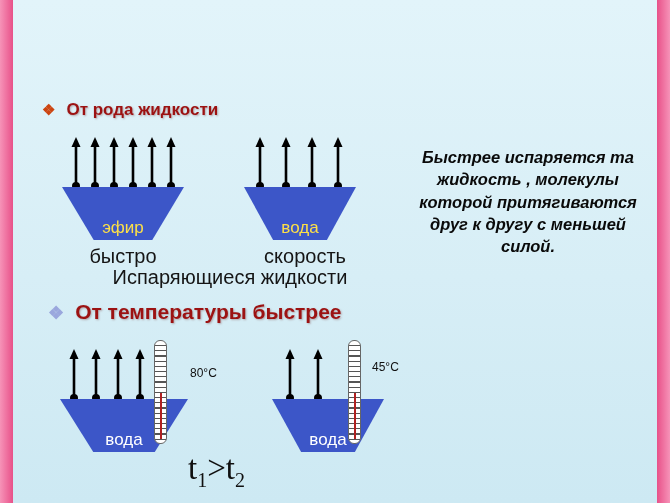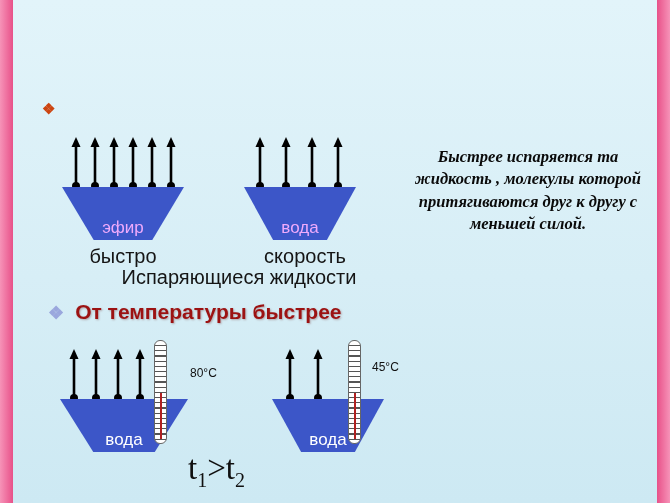--- a/index.html
+++ b/index.html
@@ -22,46 +22,47 @@
   .b2{left:48px;top:300px;font-size:21px;}
   .b1 .diamond{color:#cc4410;font-size:15px;text-shadow:none;}
   .b2 .diamond{color:#9aa7dd;font-size:18px;text-shadow:none;}
 
   .vessel{position:absolute;}
   .vessel svg{display:block;}
   .trap{background:#3c56c8;margin-top:-3px;height:53px;
         clip-path:polygon(0 0,100% 0,74% 100%,26% 100%);
         display:flex;align-items:flex-end;justify-content:center;}
   .vlabel{font-size:17px;line-height:1.1;padding-bottom:2px;}
-  .row1 .vlabel{color:#f0abfc;}
+  .row1 .vlabel{color:#fde047;}
   .row2 .vlabel{color:#ffffff;}
 
   .thermo{position:absolute;width:13px;height:104px;top:-8px;z-index:3;
           border:1.5px solid #666;border-radius:6px;background-color:#fff;
           background-image:repeating-linear-gradient(180deg,transparent 0 4px,#555 4px 5.2px);}
   .thermo::after{content:'';position:absolute;left:4.5px;top:52px;bottom:4px;width:2px;background:#b02020;}
 
   .cap{position:absolute;font-size:20px;color:#151515;text-align:center;}
-  .note{position:absolute;font-family:Liberation Serif, serif;font-weight:bold;font-style:italic;
+  .note{position:absolute;font-family:Liberation Sans, sans-serif;font-weight:bold;font-style:italic;
         font-size:16.5px;color:#0a0a0a;text-align:center;line-height:1.35;}
   .temp{position:absolute;font-size:12px;color:#101010;}
   .formula{position:absolute;left:188px;top:450px;font-family:"Liberation Serif",serif;
            font-size:33px;color:#101010;}
   .formula sub{font-size:20px;}
 </style>
 </head>
 <body>
 
 <div class="slide">
   <div class="edge left"></div>
   <div class="edge right"></div>
 
 
   <div class="bullet-row b1">
     <span class="diamond">❖</span>
+    <span>От рода жидкости</span>
   </div>
 
   <div class="vessel row1" style="left:62px;top:136px;width:122px;">
     <svg width="122" height="54">
       <g stroke="#000" stroke-width="2.6">
         <line x1="14" y1="48" x2="14" y2="9"></line>
           <line x1="33" y1="48" x2="33" y2="9"></line>
           <line x1="52" y1="48" x2="52" y2="9"></line>
         <line x1="71" y1="48" x2="71" y2="9"></line>
           <line x1="90" y1="48" x2="90" y2="9"></line>
@@ -106,21 +107,21 @@
           <circle cx="94" cy="50" r="4"></circle>
       </g>
     </svg>
     <div class="trap" style="width:112px;">
       <span class="vlabel">вода</span>
     </div>
   </div>
 
   <div class="cap" style="left:62px;top:245px;width:122px;">быстро</div>
   <div class="cap" style="left:244px;top:245px;width:122px;">скорость</div>
-  <div class="cap" style="left:109px;top:266px;width:260px;">Испаряющиеся жидкости</div>
+  <div class="cap" style="left:100px;top:266px;width:260px;">Испаряющиеся жидкости</div>
 
   <div class="note" style="left:402px;top:146px;width:252px;">Быстрее испаряется та жидкость , молекулы которой притягиваются друг к другу с меньшей силой.</div>
 
   <div class="bullet-row b2">
     <span class="diamond">❖</span>
     <span>От температуры быстрее</span>
   </div>
 
   <div class="vessel row2" style="left:60px;top:348px;width:128px;">
     <svg width="128" height="54">

